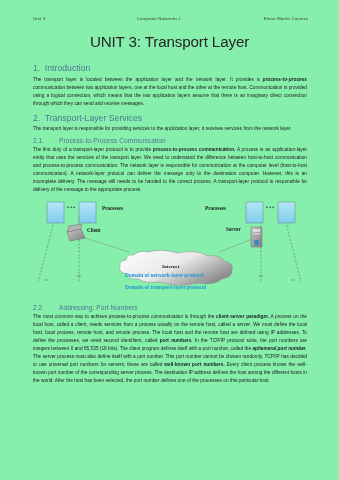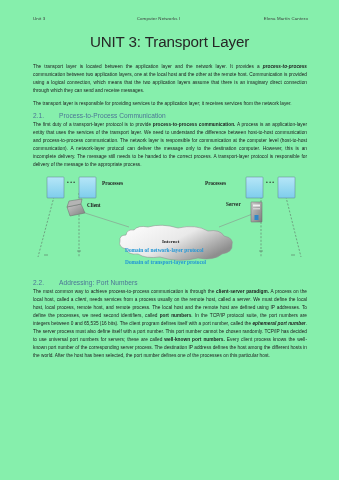--- a/index.html
+++ b/index.html
@@ -66,22 +66,28 @@
   <div class="doc-header">
     <span>Unit 3</span>
     <span class="hdr-mid">Computer Networks I</span>
     <span>Elena Martín Cantero</span>
   </div>
 
   <div class="doc-title">UNIT 3: Transport Layer</div>
 
   <div class="content">
 
+    <h2 class="sec">
+      <span class="num">1.</span><span>Introduction</span>
+    </h2>
     <p class="para">The transport layer is located between the application layer and the network layer. It provides a <span class="bi">process-to-process</span> communication between two application layers, one at the local host and the other at the remote host. Communication is provided using a logical connection, which means that the two application layers assume that there is an imaginary direct connection through which they can send and receive messages.</p>
 
+    <h2 class="sec">
+      <span class="num">2.</span><span>Transport-Layer Services</span>
+    </h2>
     <p class="para tight">The transport layer is responsible for providing services to the application layer; it receives services from the network layer.</p>
 
     <h3 class="sub">
       <span class="num">2.1.</span>
         <span>Process-to-Process Communication</span>
     </h3>
     <p class="para">The first duty of a transport-layer protocol is to provide <b>process-to-process communication.</b> A process is an application-layer entity that uses the services of the transport layer. We need to understand the difference between host-to-host communication and process-to-process communication. The network layer is responsible for communication at the computer level (host-to-host communication). A network-layer protocol can deliver the message only to the destination computer. However, this is an incomplete delivery. The message still needs to be handed to the correct process. A transport-layer protocol is responsible for delivery of the message to the appropriate process.</p>
 
     <div class="figure">
       <svg width="274" height="98" viewBox="0 0 274 98" xmlns="http://www.w3.org/2000/svg">

